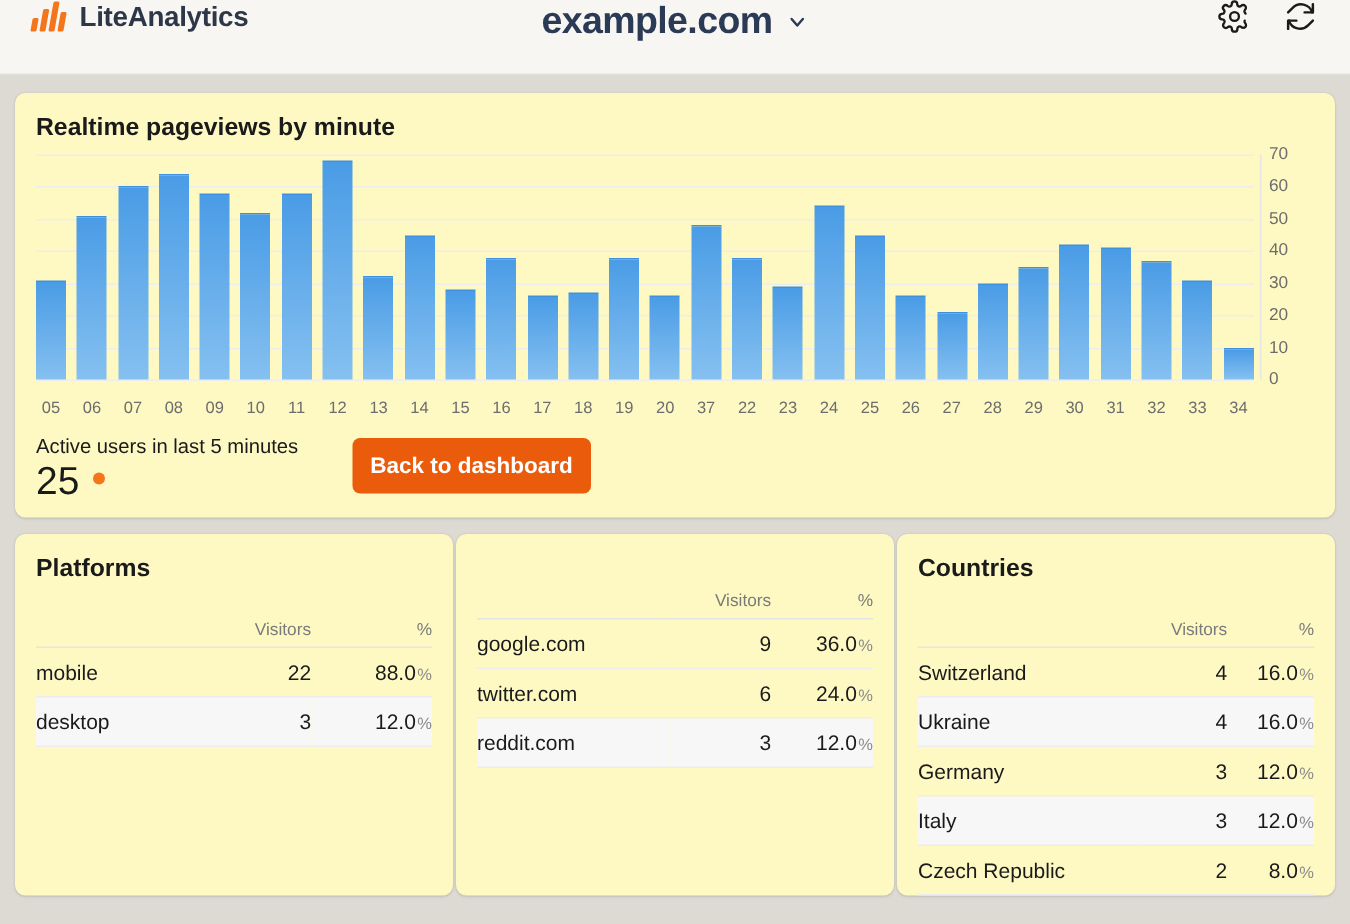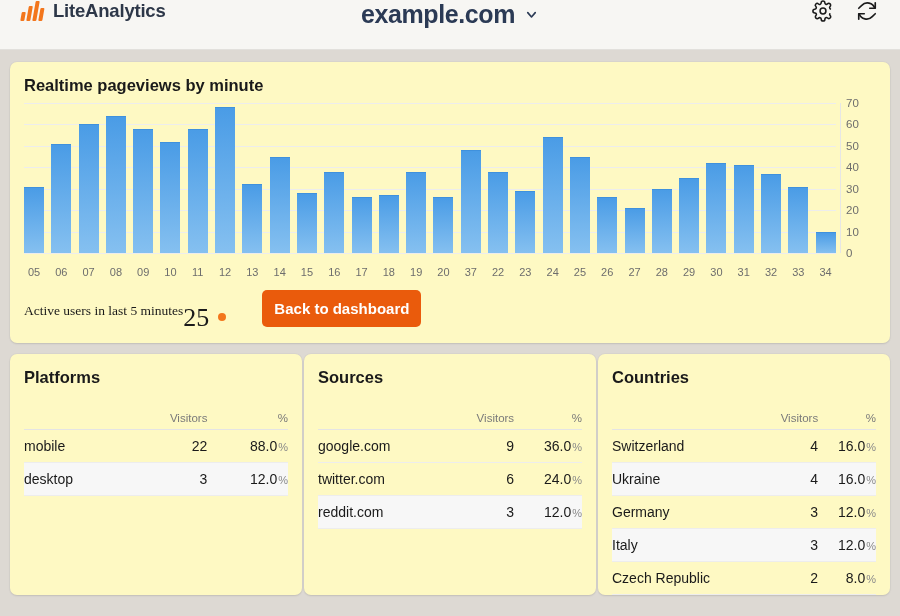--- a/index.html
+++ b/index.html
@@ -72,21 +72,21 @@
     border-left: 1px solid #e6e6e6;
   }
   .ytick {
     position: absolute; left: 5px;
     font-size: 11.5px; color: #6d6d6d; transform: translateY(-50%);
   }
   #x-axis { display: flex; justify-content: space-between; padding-right: 40px; margin-top: 5px; }
   .xtick { width: 20px; text-align: center; font-size: 11px; color: #6d6d6d; }
 
   #realtime-footer { display: flex; align-items: flex-end; margin-top: 12px; }
-  #active-block { display: flex; flex-direction: row; font-family: Liberation Serif, serif; }
+  #active-block { display: flex; flex-direction: column; }
   #active-label { font-size: 13.5px; color: #1a1a1a; }
   #active-row { display: flex; align-items: center; gap: 9px; margin-top: 2px; }
   #active-count { font-size: 26px; color: #1a1a1a; line-height: 1; }
   #active-dot { width: 8px; height: 8px; border-radius: 50%; background: #f3761c; margin-bottom: 2px; }
   #back-btn {
     margin-left: 36px; margin-bottom: 4px;
     background: #ea5b0c; color: #fff;
     border: none; border-radius: 5px;
     font-family: "Liberation Sans", sans-serif;
     font-size: 15px; font-weight: bold;
@@ -276,21 +276,20 @@
             </tr>
             <tr class="alt">
               <td class="c-name">desktop</td>
               <td class="c-vis">3</td>
               <td class="c-pct">12.0<span class="sym">%</span></td>
             </tr>
           </tbody>
         </table>
       </div>
       <div class="card stat-card">
-        <div class="stat-title">Sources</div>
         <table class="stat-table">
           <thead>
             <tr>
               <th class="c-name"></th>
               <th class="c-vis">Visitors</th>
               <th class="c-pct">%</th>
             </tr>
           </thead>
           <tbody>
             <tr>

